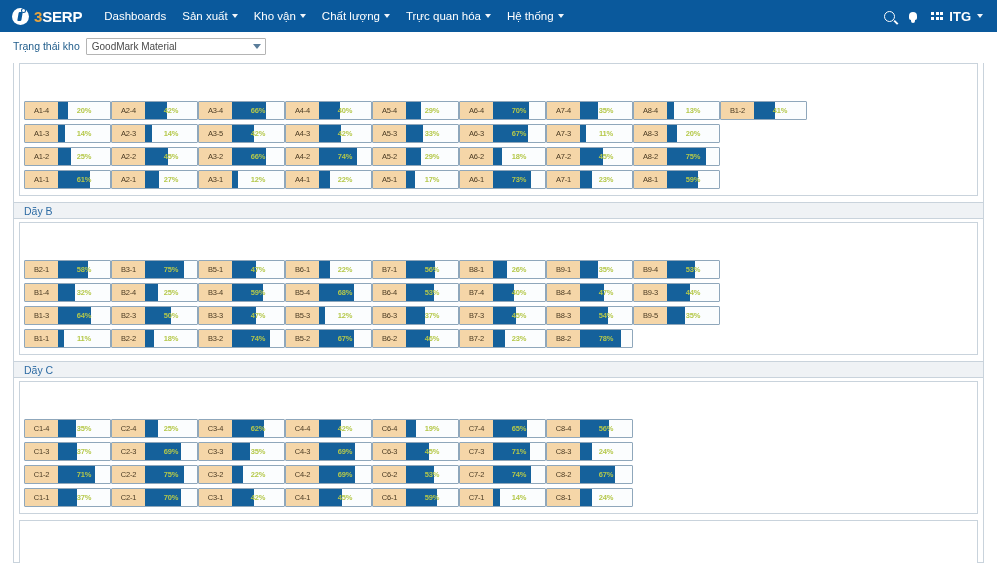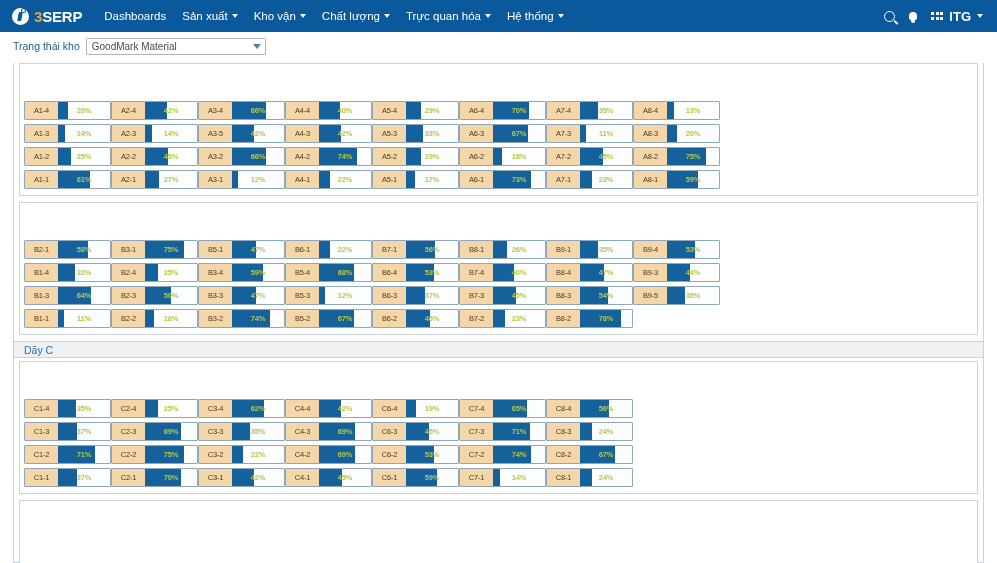--- a/index.html
+++ b/index.html
@@ -592,24 +592,34 @@
                   </div>
                 </div>
                 <div class="slot">
                   <div class="slot-label">A8-1</div>
                   <div class="slot-bar">
                     <div class="slot-fill" style="width: 59%;"></div>
                     <div class="slot-pct">59%</div>
                   </div>
                 </div>
               </div>
+              <div class="rack-col">
+                <div class="slot">
+                  <div class="slot-label">B1-2</div>
+                  <div class="slot-bar">
+                    <div class="slot-fill" style="width: 41%;"></div>
+                    <div class="slot-pct">41%</div>
+                  </div>
+                </div>
+              </div>
               <div class="empty-tail"></div>
             </div>
           </div>
           <div class="zone">
+            <div class="zone-header">Dãy B</div>
             <div class="zone-body">
               <div class="rack-col">
                 <div class="slot">
                   <div class="slot-label">B2-1</div>
                   <div class="slot-bar">
                     <div class="slot-fill" style="width: 58%;"></div>
                     <div class="slot-pct">58%</div>
                   </div>
                 </div>
                 <div class="slot">

